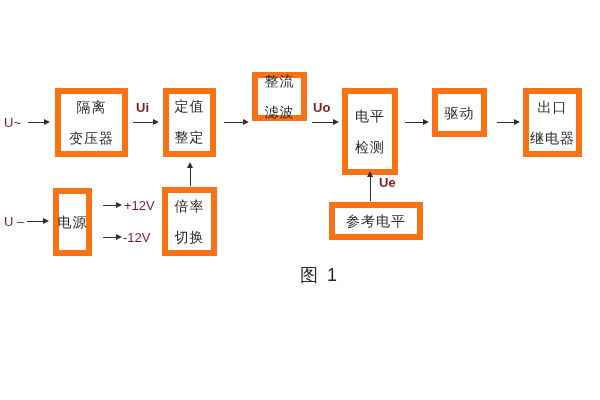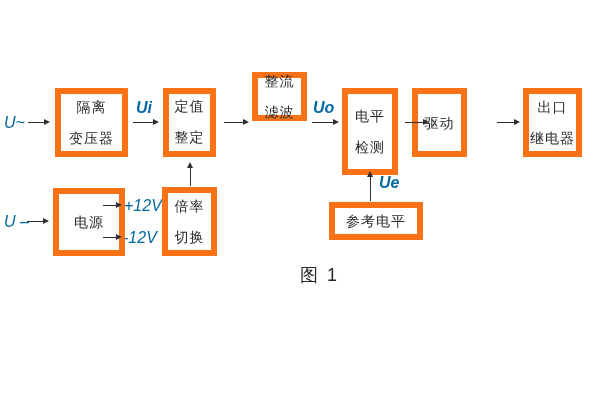--- a/index.html
+++ b/index.html
@@ -23,25 +23,24 @@
     align-items: center;
     gap: 17px;
     font-size: 14px;
     line-height: 1;
     letter-spacing: 1px;
     text-align: center;
     white-space: nowrap;
   }
   .lbl {
     position: absolute;
-    font-size: 16px;
+    font-size: 13px;
     line-height: 15px;
     white-space: nowrap;
-    color: #0369a1;
-    font-style: italic;
+    color: #7f1d1d;
   }
   .sig { font-weight: bold; }
   .arrow-r { position: absolute; height: 1px; background: #2f2f2f; }
   .arrow-r::after {
     content: "";
     position: absolute;
     right: -6px; top: -3px;
     width: 0; height: 0;
     border-left: 6px solid #2f2f2f;
     border-top: 3px solid transparent;
@@ -55,23 +54,23 @@
     width: 0; height: 0;
     border-bottom: 6px solid #2f2f2f;
     border-left: 3px solid transparent;
     border-right: 3px solid transparent;
   }
   
   .b-isolation { left: 55px;  top: 88px;  width: 73px; height: 69px; }
   .b-setting   { left: 163px; top: 88px;  width: 53px; height: 69px; font-family: Liberation Mono, monospace; }
   .b-rectifier { left: 252px; top: 72px;  width: 55px; height: 49px; }
   .b-level     { left: 342px; top: 88px;  width: 56px; height: 87px; }
-  .b-driver    { left: 412px; top: 88px;  width: 55px; height: 69px; }
+  .b-driver    { left: 432px; top: 88px;  width: 55px; height: 49px; }
   .b-relay     { left: 523px; top: 88px;  width: 59px; height: 69px; }
-  .b-power     { left: 53px;  top: 188px; width: 72px; height: 68px; }
+  .b-power     { left: 53px;  top: 188px; width: 39px; height: 68px; }
   .b-ratio     { left: 162px; top: 187px; width: 55px; height: 69px; }
   .b-reference { left: 329px; top: 202px; width: 94px; height: 38px; }
   .caption {
     position: absolute;
     left: 300px; top: 263px;
     font-size: 18px;
     letter-spacing: 2px;
     color: #2a2a2a;
     white-space: nowrap;
   }

